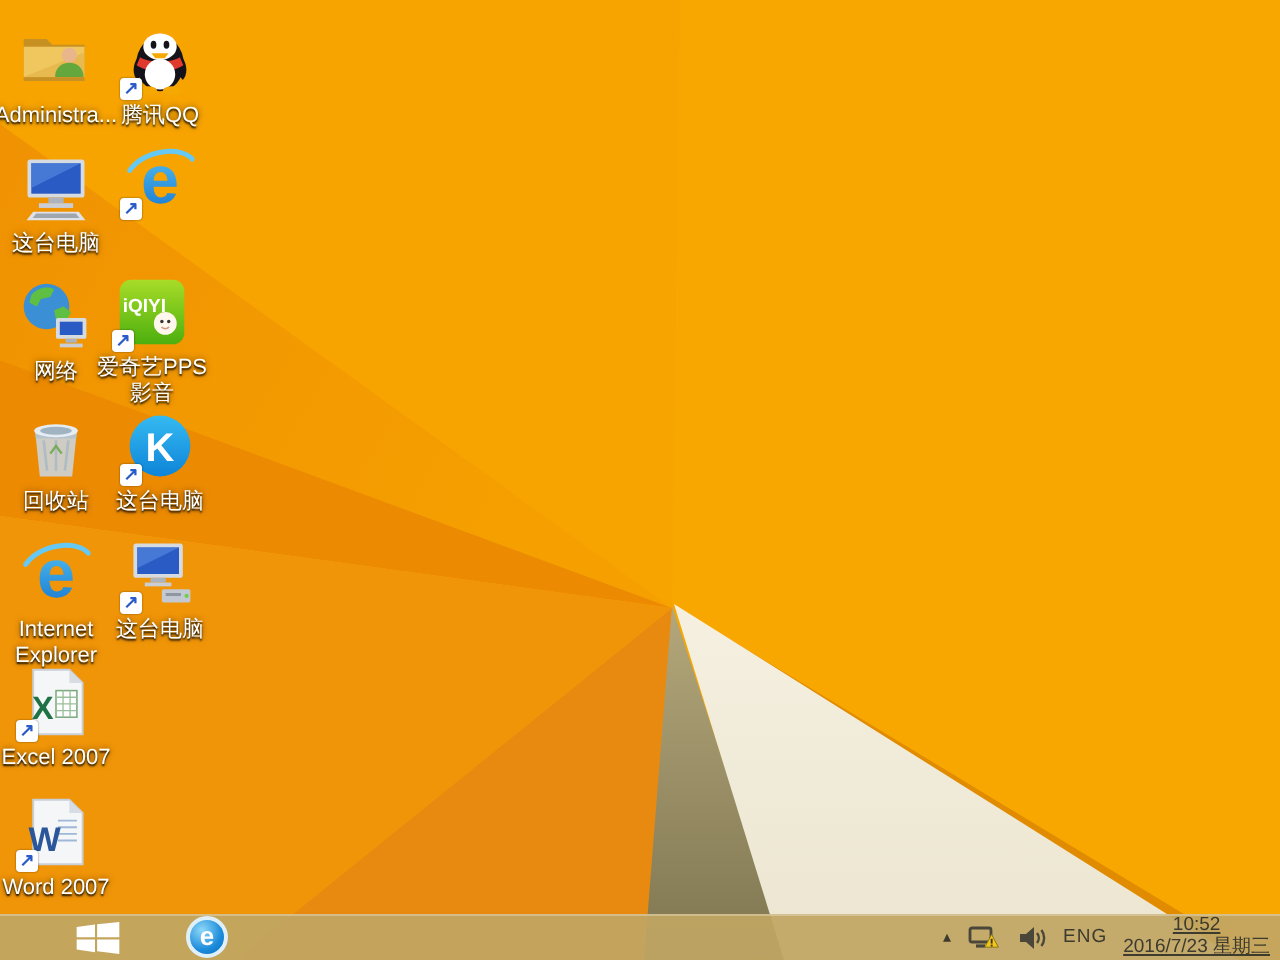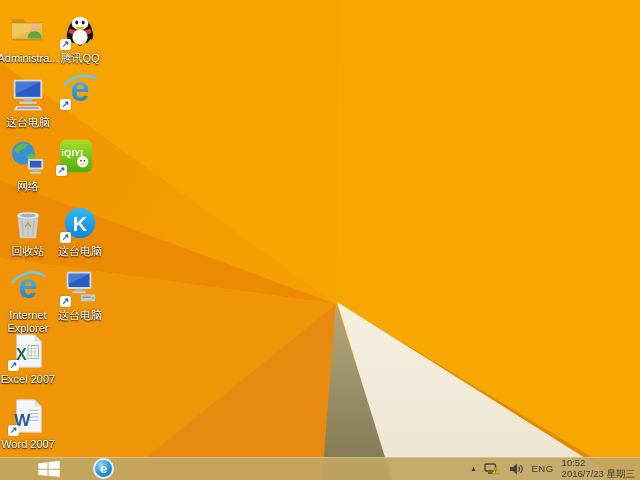--- a/index.html
+++ b/index.html
@@ -30,21 +30,21 @@
   .tb-ie{position:absolute;left:93px;top:1px;width:21px;height:21px;border-radius:50%;
       background:radial-gradient(circle at 35% 30%,#8ed9f8,#1b8ada 62%,#0d6dbd);
       border:2px solid #dff0fa;box-sizing:border-box;
       display:flex;align-items:center;justify-content:center;cursor:pointer;}
   .tb-ie span{color:#fff;font-weight:bold;font-size:13px;line-height:13px;transform:translateY(-0.5px);}
   .tray{position:absolute;right:0;top:0;height:23px;display:flex;align-items:center;
       gap:8px;padding-right:5px;color:#3d3a2e;}
   .tray .arrow{font-size:8px;line-height:8px;cursor:pointer;}
   .tray svg{display:block;cursor:pointer;}
   .lang{font-size:9.5px;letter-spacing:.5px;cursor:pointer;}
-  .clock{font-size:9.5px;line-height:10.5px;text-align:left;cursor:pointer;}
+  .clock{font-size:9.5px;line-height:10.5px;text-align:center;cursor:pointer;text-decoration:underline;}
 </style>
 </head>
 <body>
 
 <div class="desktop">
 
   <div class="wallpaper">
     <svg viewBox="0 0 640 480" preserveAspectRatio="none">
       <defs>
         <linearGradient id="tanG" x1="0" y1="0" x2="0" y2="1">
@@ -211,20 +211,21 @@
           </defs>
           <rect x="3" y="3" width="34" height="34" rx="6" fill="url(#qg)"></rect>
           <text x="16" y="20" font-size="10" font-weight="bold" fill="#fff" text-anchor="middle" font-family="Liberation Sans, sans-serif">iQIYI</text>
           <circle cx="27" cy="26" r="6" fill="#FFF6EC"></circle>
           <circle cx="25.2" cy="25" r="0.9" fill="#333"></circle>
           <circle cx="28.8" cy="25" r="0.9" fill="#333"></circle>
           <path d="M25 28c1.2 1 2.8 1 4 0" stroke="#C98" stroke-width="0.8" fill="none"></path>
         </svg>
         <span class="sc">↗</span>
       </div>
+    <div class="icon-label">爱奇艺PPS 影音</div>
   </div>
   <div class="icon-cell" style="left:48px;top:203px">
     <div class="glyph">
         <svg viewBox="0 0 40 40">
           <defs>
             <linearGradient id="kg" x1="0" y1="0" x2="0" y2="1">
               <stop offset="0" stop-color="#35BAF2"></stop>
               <stop offset="1" stop-color="#0E84D8"></stop>
             </linearGradient>
           </defs>

